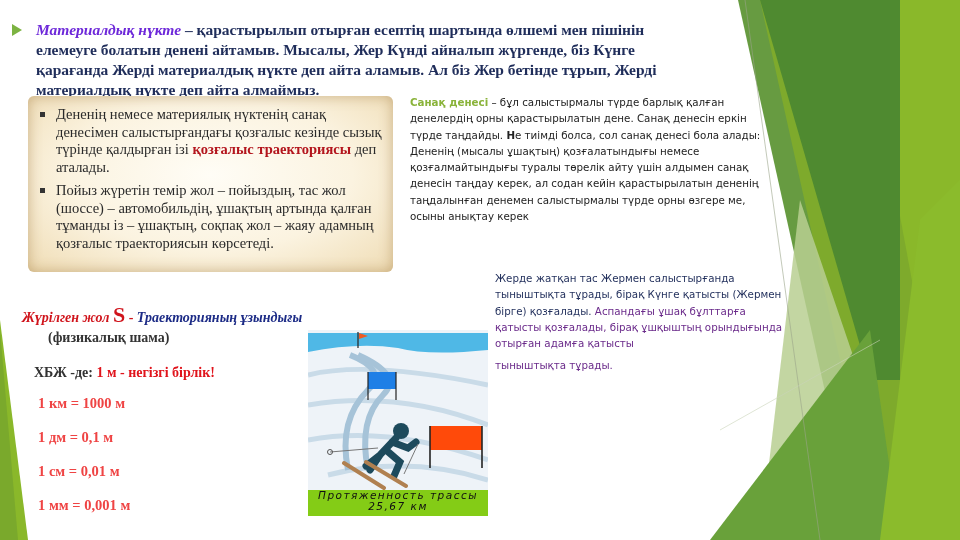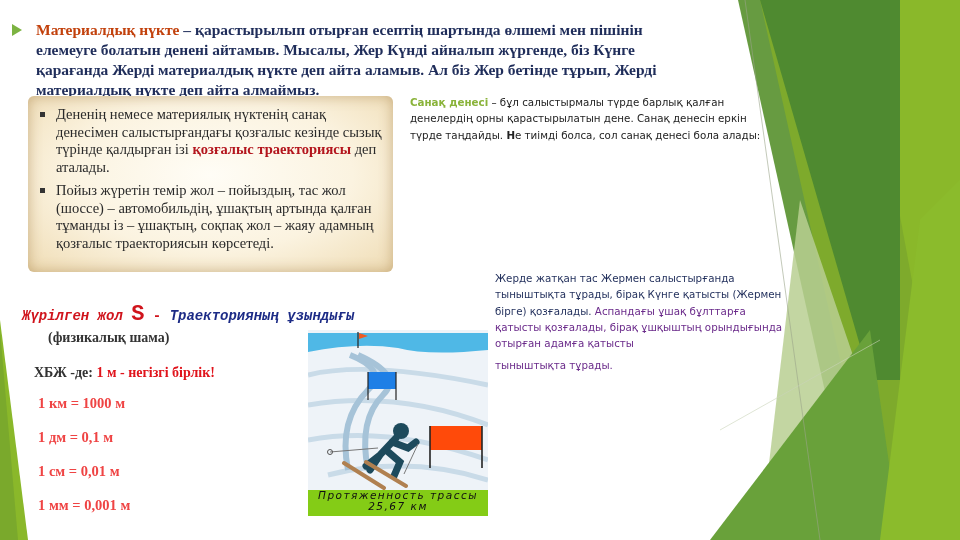--- a/index.html
+++ b/index.html
@@ -16,21 +16,21 @@
     left: 12px; top: 20px; width: 690px;
     font-family: "Liberation Serif", serif; font-weight: bold;
     font-size: 15.5px; line-height: 20px; color: #1f2d5a;
   }
   .intro .bullet {
     position: absolute; left: 0; top: 4px; width: 0; height: 0;
     border-top: 6px solid transparent; border-bottom: 6px solid transparent;
     border-left: 10px solid #7cb342;
   }
   .intro .text { margin-left: 24px; }
-  .intro .term { color: #c2410c; }
+  .intro .term { color: #6d28d9; font-style: italic; }
 
   
   .parchment {
     left: 28px; top: 96px; width: 365px; height: 176px;
     background: radial-gradient(ellipse at 50% 45%, #fffdf6 0%, #fbf3e0 55%, #efdcb4 100%);
     border-radius: 6px;
     box-shadow: inset 0 0 14px rgba(150,110,50,0.45);
     box-sizing: border-box; padding: 10px 10px 0 10px;
     font-family: "Liberation Serif", serif; font-size: 14.5px; line-height: 17.5px;
     color: #2a2a2a;
@@ -56,21 +56,21 @@
     font-family: "DejaVu Sans", sans-serif; font-size: 10.3px; line-height: 16.3px;
   }
   .examples .red { color: #c0141c; }
   .examples .dark { color: #1f2d5a; }
   .examples .purple { color: #6a2a8a; }
   .examples .last { display: block; margin-top: 6px; }
 
   
   .path-title {
     left: 22px; top: 302px; width: 360px;
-    font-family: Liberation Mono, monospace; font-weight: bold; font-style: italic; font-size: 14px;
+    font-family: Liberation Serif, serif; font-weight: bold; font-style: italic; font-size: 14px;
   }
   .path-title .red { color: #d0141c; }
   .path-title .big { color: #d0141c; font-size: 22px; font-style: normal; }
   .path-title .dash { color: #d0141c; font-style: normal; }
   .path-title .navy { color: #1c2b86; }
 
   .phys { left: 48px; top: 330px; font-family: "Liberation Serif", serif; font-weight: bold; font-size: 14px; color: #333; }
   .si { left: 34px; top: 365px; font-family: "Liberation Serif", serif; font-weight: bold; font-size: 14px; color: #333; }
   .si .red { color: #e0141c; }
 
@@ -119,20 +119,21 @@
     <li>
       <span>Пойыз жүретін темір жол – пойыздың, тас жол (шоссе) – автомобильдің, ұшақтың артында қалған тұманды із – ұшақтың, соқпақ жол – жаяу адамның қозғалыс траекториясын көрсетеді.</span>
     </li>
   </ul>
 </div>
 
 <div class="layer refbox">
   <div>
     <span class="term">Санақ денесі</span><span> – бұл салыстырмалы түрде барлық қалған денелердің орны қарастырылатын дене. Санақ денесін еркін түрде таңдайды. </span><b>Н</b><span>е тиімді болса, сол санақ денесі бола алады:</span>
   </div>
+  <div>Дененің (мысалы ұшақтың) қозғалатындығы немесе қозғалмайтындығы туралы төрелік айту үшін алдымен санақ денесін таңдау керек, ал содан кейін қарастырылатын дененің таңдалынған денемен салыстырмалы түрде орны өзгере ме, осыны анықтау керек</div>
 </div>
 
 <div class="layer examples">
   <div>
     <span class="dark"> Жерде жатқан тас Жермен салыстырғанда тыныштықта тұрады, бірақ Күнге қатысты (Жермен бірге) қозғалады. </span><span class="purple">Аспандағы ұшақ бұлттарға қатысты қозғалады, бірақ ұшқыштың орындығында отырған адамға қатысты</span>
     <span class="purple last">тыныштықта тұрады.</span>
   </div>
 </div>
 
 <div class="layer path-title">

